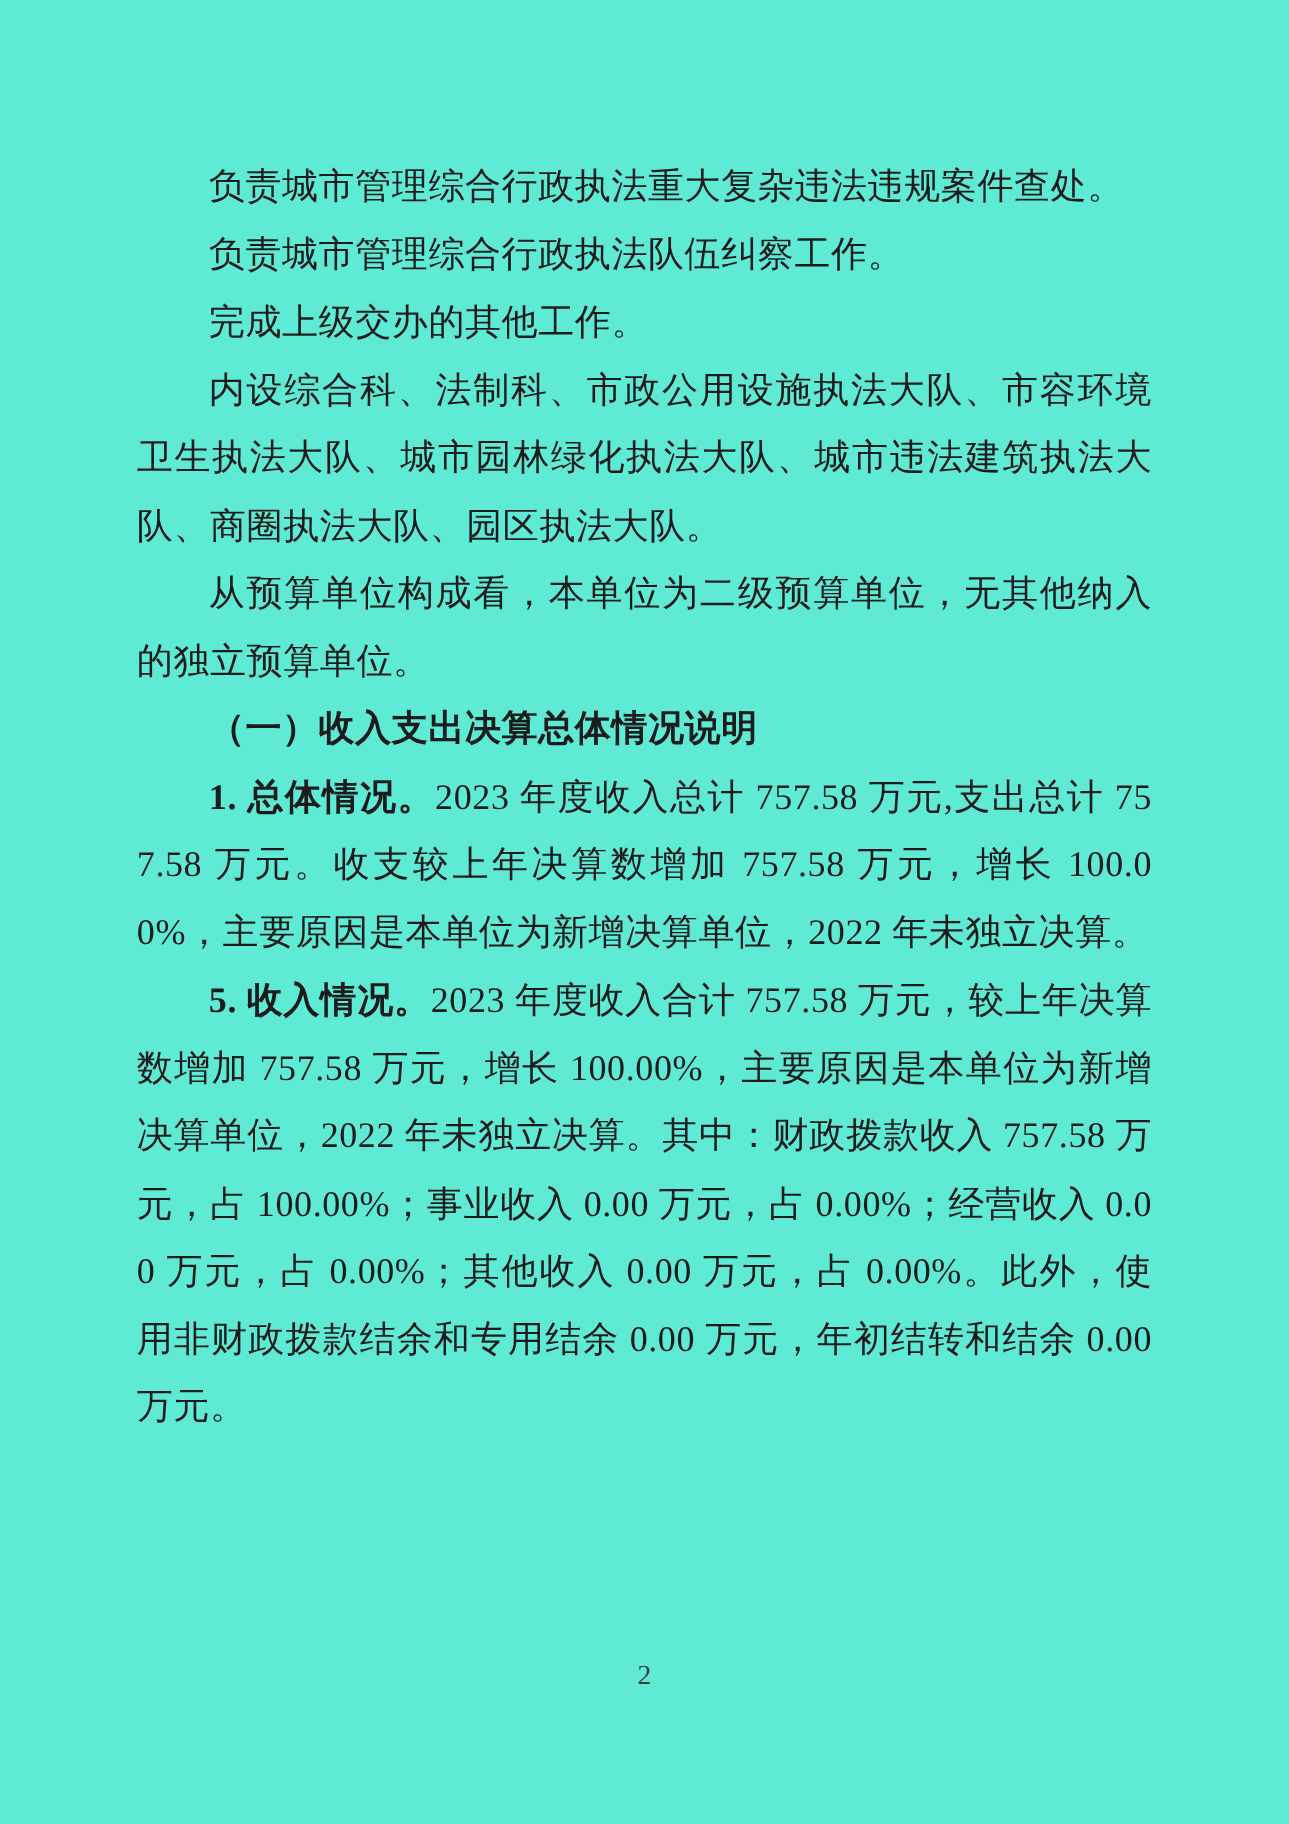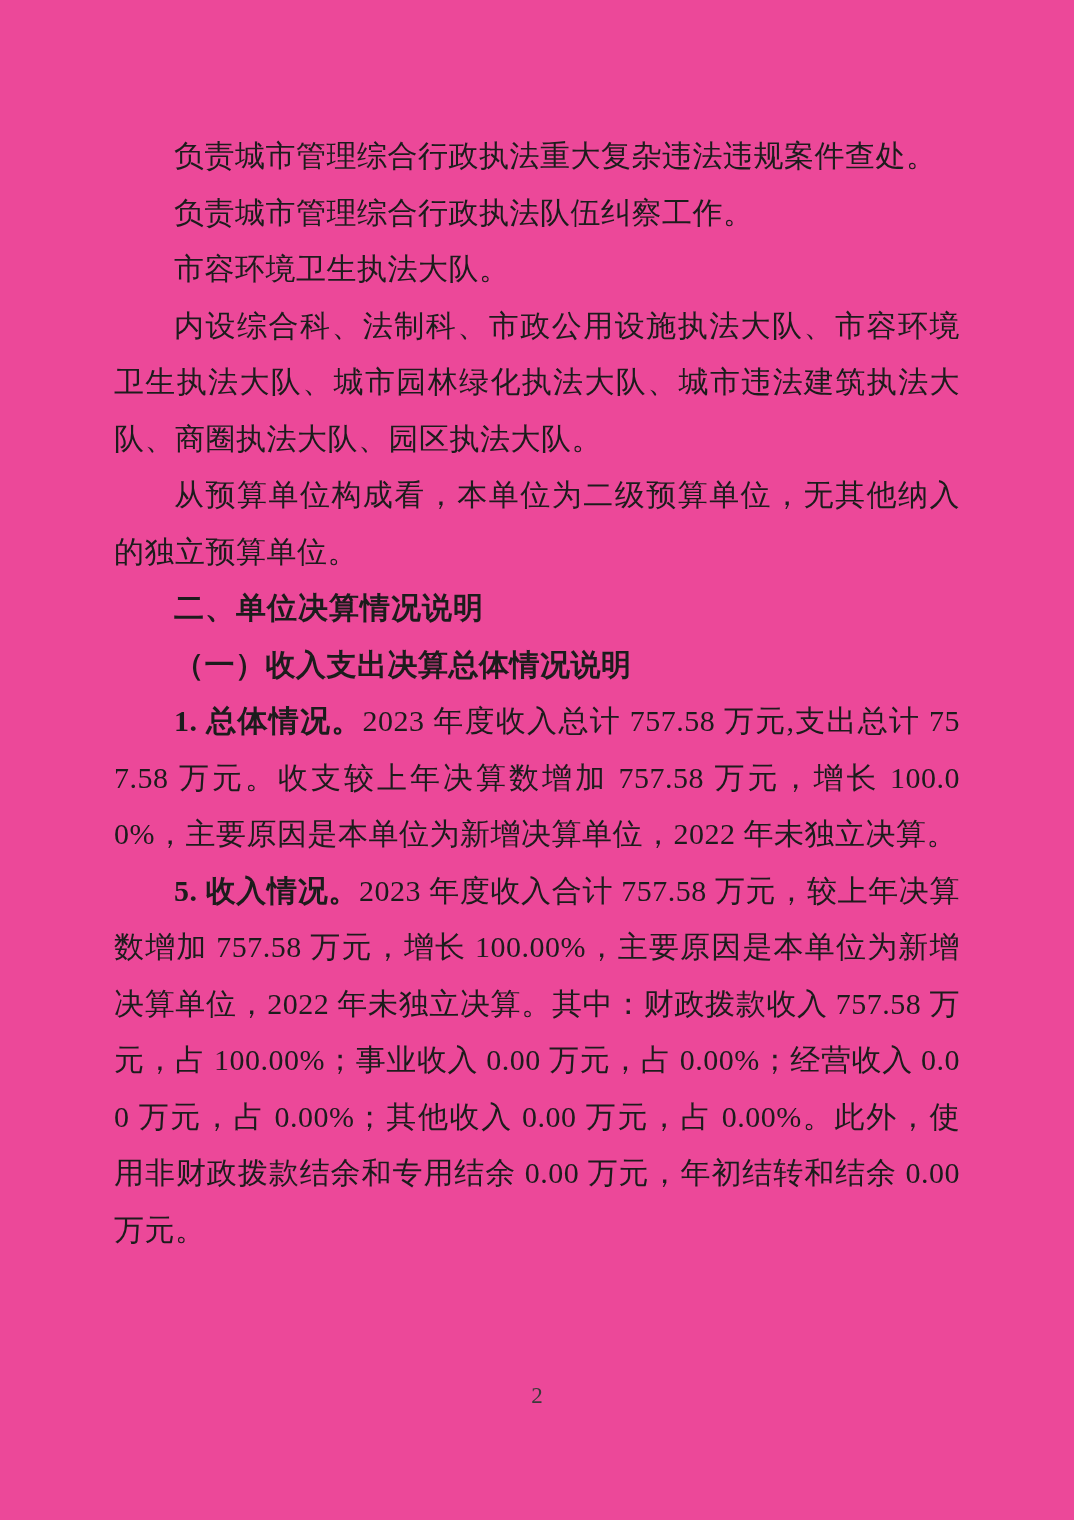--- a/index.html
+++ b/index.html
@@ -2,21 +2,21 @@
 <html><head>
 <meta charset="utf-8">
 <style>
   * { margin: 0; padding: 0; box-sizing: border-box; }
   html, body { background: #ffffff; }
 
   .page {
     position: relative;
     width: 1074px;
     height: 1520px;
-    background: #ec4899;
+    background: #5eead4;
     overflow: hidden;
     color: #1c1c1c;
     font-family: "Liberation Serif", "DejaVu Serif", serif;
   }
 
   .content {
     position: absolute;
     left: 114px;
     top: 128px;
     width: 846px;
@@ -63,28 +63,27 @@
 <body>
 
 <div class="page">
   <div class="content">
 
     <p class="para">负责城市管理综合行政执法重大复杂违法违规案件查处。</p>
 
 
     <p class="para">负责城市管理综合行政执法队伍纠察工作。</p>
 
-    <p class="para">市容环境卫生执法大队。</p>
+    <p class="para">完成上级交办的其他工作。</p>
 
 
     <p class="para">内设综合科、法制科、市政公用设施执法大队、市容环境卫生执法大队、城市园林绿化执法大队、城市违法建筑执法大队、商圈执法大队、园区执法大队。</p>
 
     <p class="para">从预算单位构成看，本单位为二级预算单位，无其他纳入的独立预算单位。</p>
 
-    <p class="para heading-hei">二、单位决算情况说明</p>
 
     <p class="para heading-kai">（一）收入支出决算总体情况说明</p>
 
     <p class="para"><span class="lead">1. 总体情况。</span><span>2023 年度收入总计 757.58 万元,支出总计 757.58 万元。收支较上年决算数增加 757.58 万元，增长 100.00%，主要原因是本单位为新增决算单位，2022 年未独立决算。</span></p>
 
     <p class="para"><span class="lead">5. 收入情况。</span><span>2023 年度收入合计 757.58 万元，较上年决算数增加 757.58 万元，增长 100.00%，主要原因是本单位为新增决算单位，2022 年未独立决算。其中：财政拨款收入 757.58 万元，占 100.00%；事业收入 0.00 万元，占 0.00%；经营收入 0.00 万元，占 0.00%；其他收入 0.00 万元，占 0.00%。此外，使用非财政拨款结余和专用结余 0.00 万元，年初结转和结余 0.00 万元。</span></p>
 
   </div>
 
   <div class="page-number">2</div>

